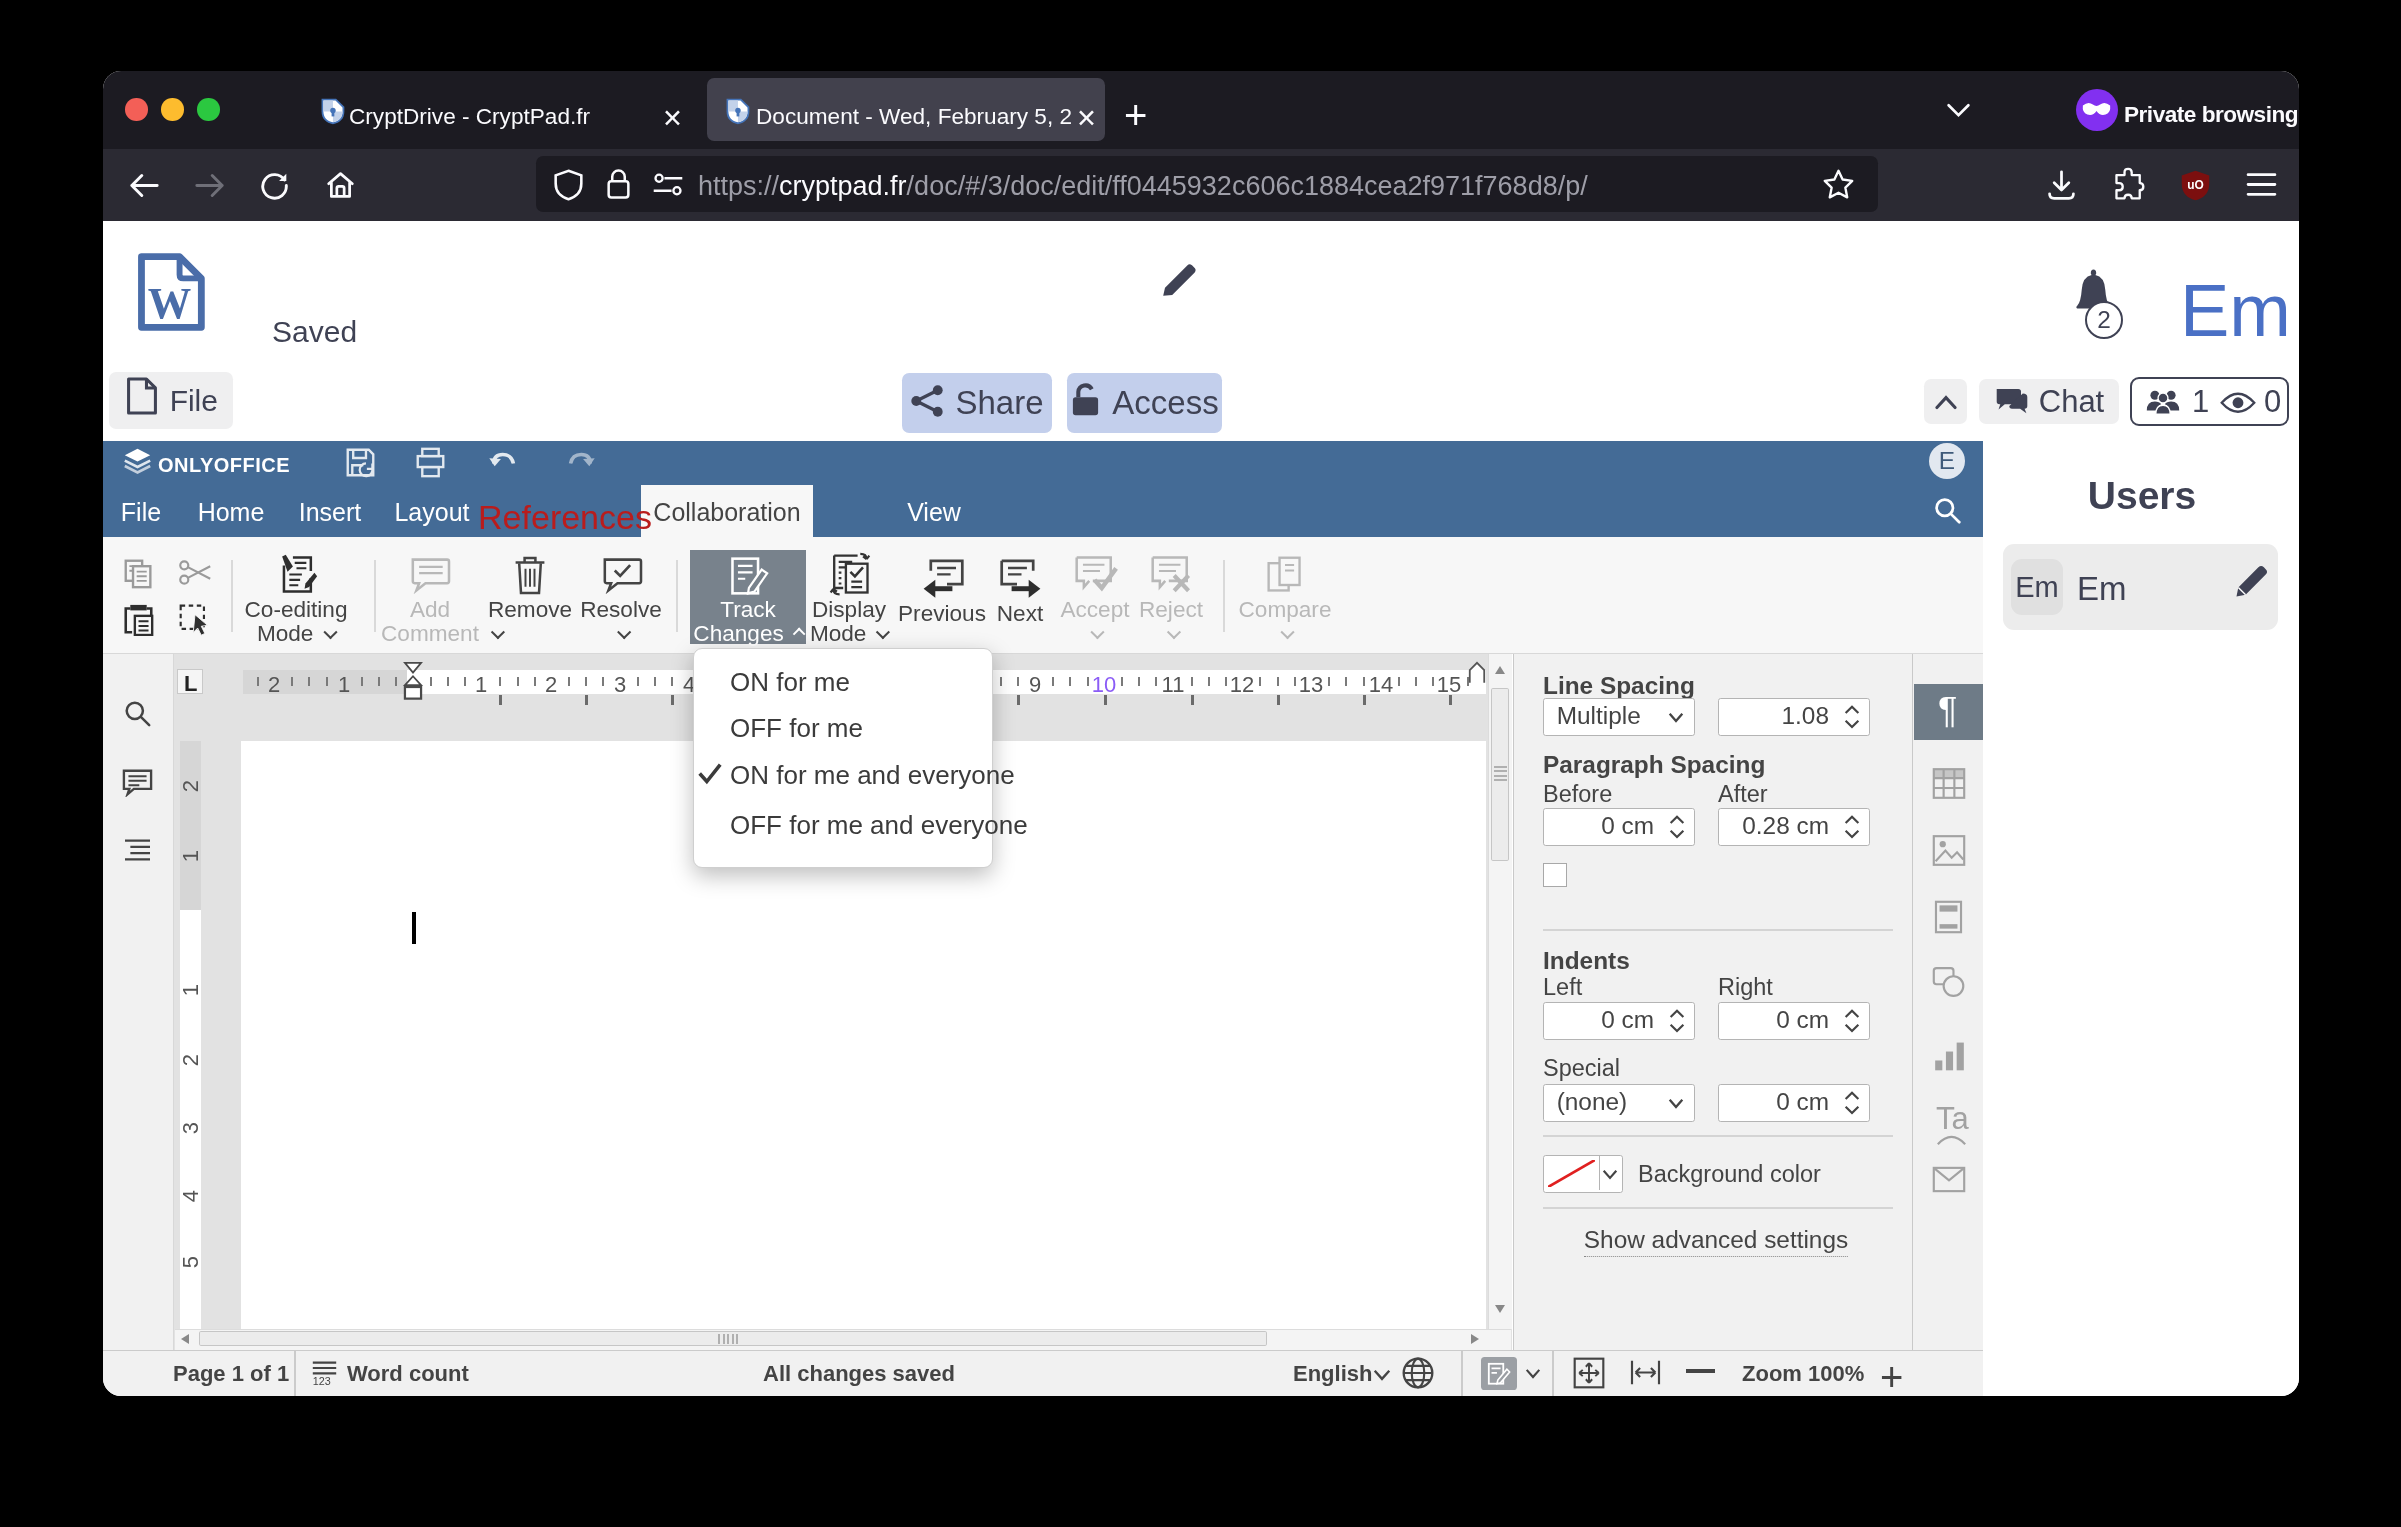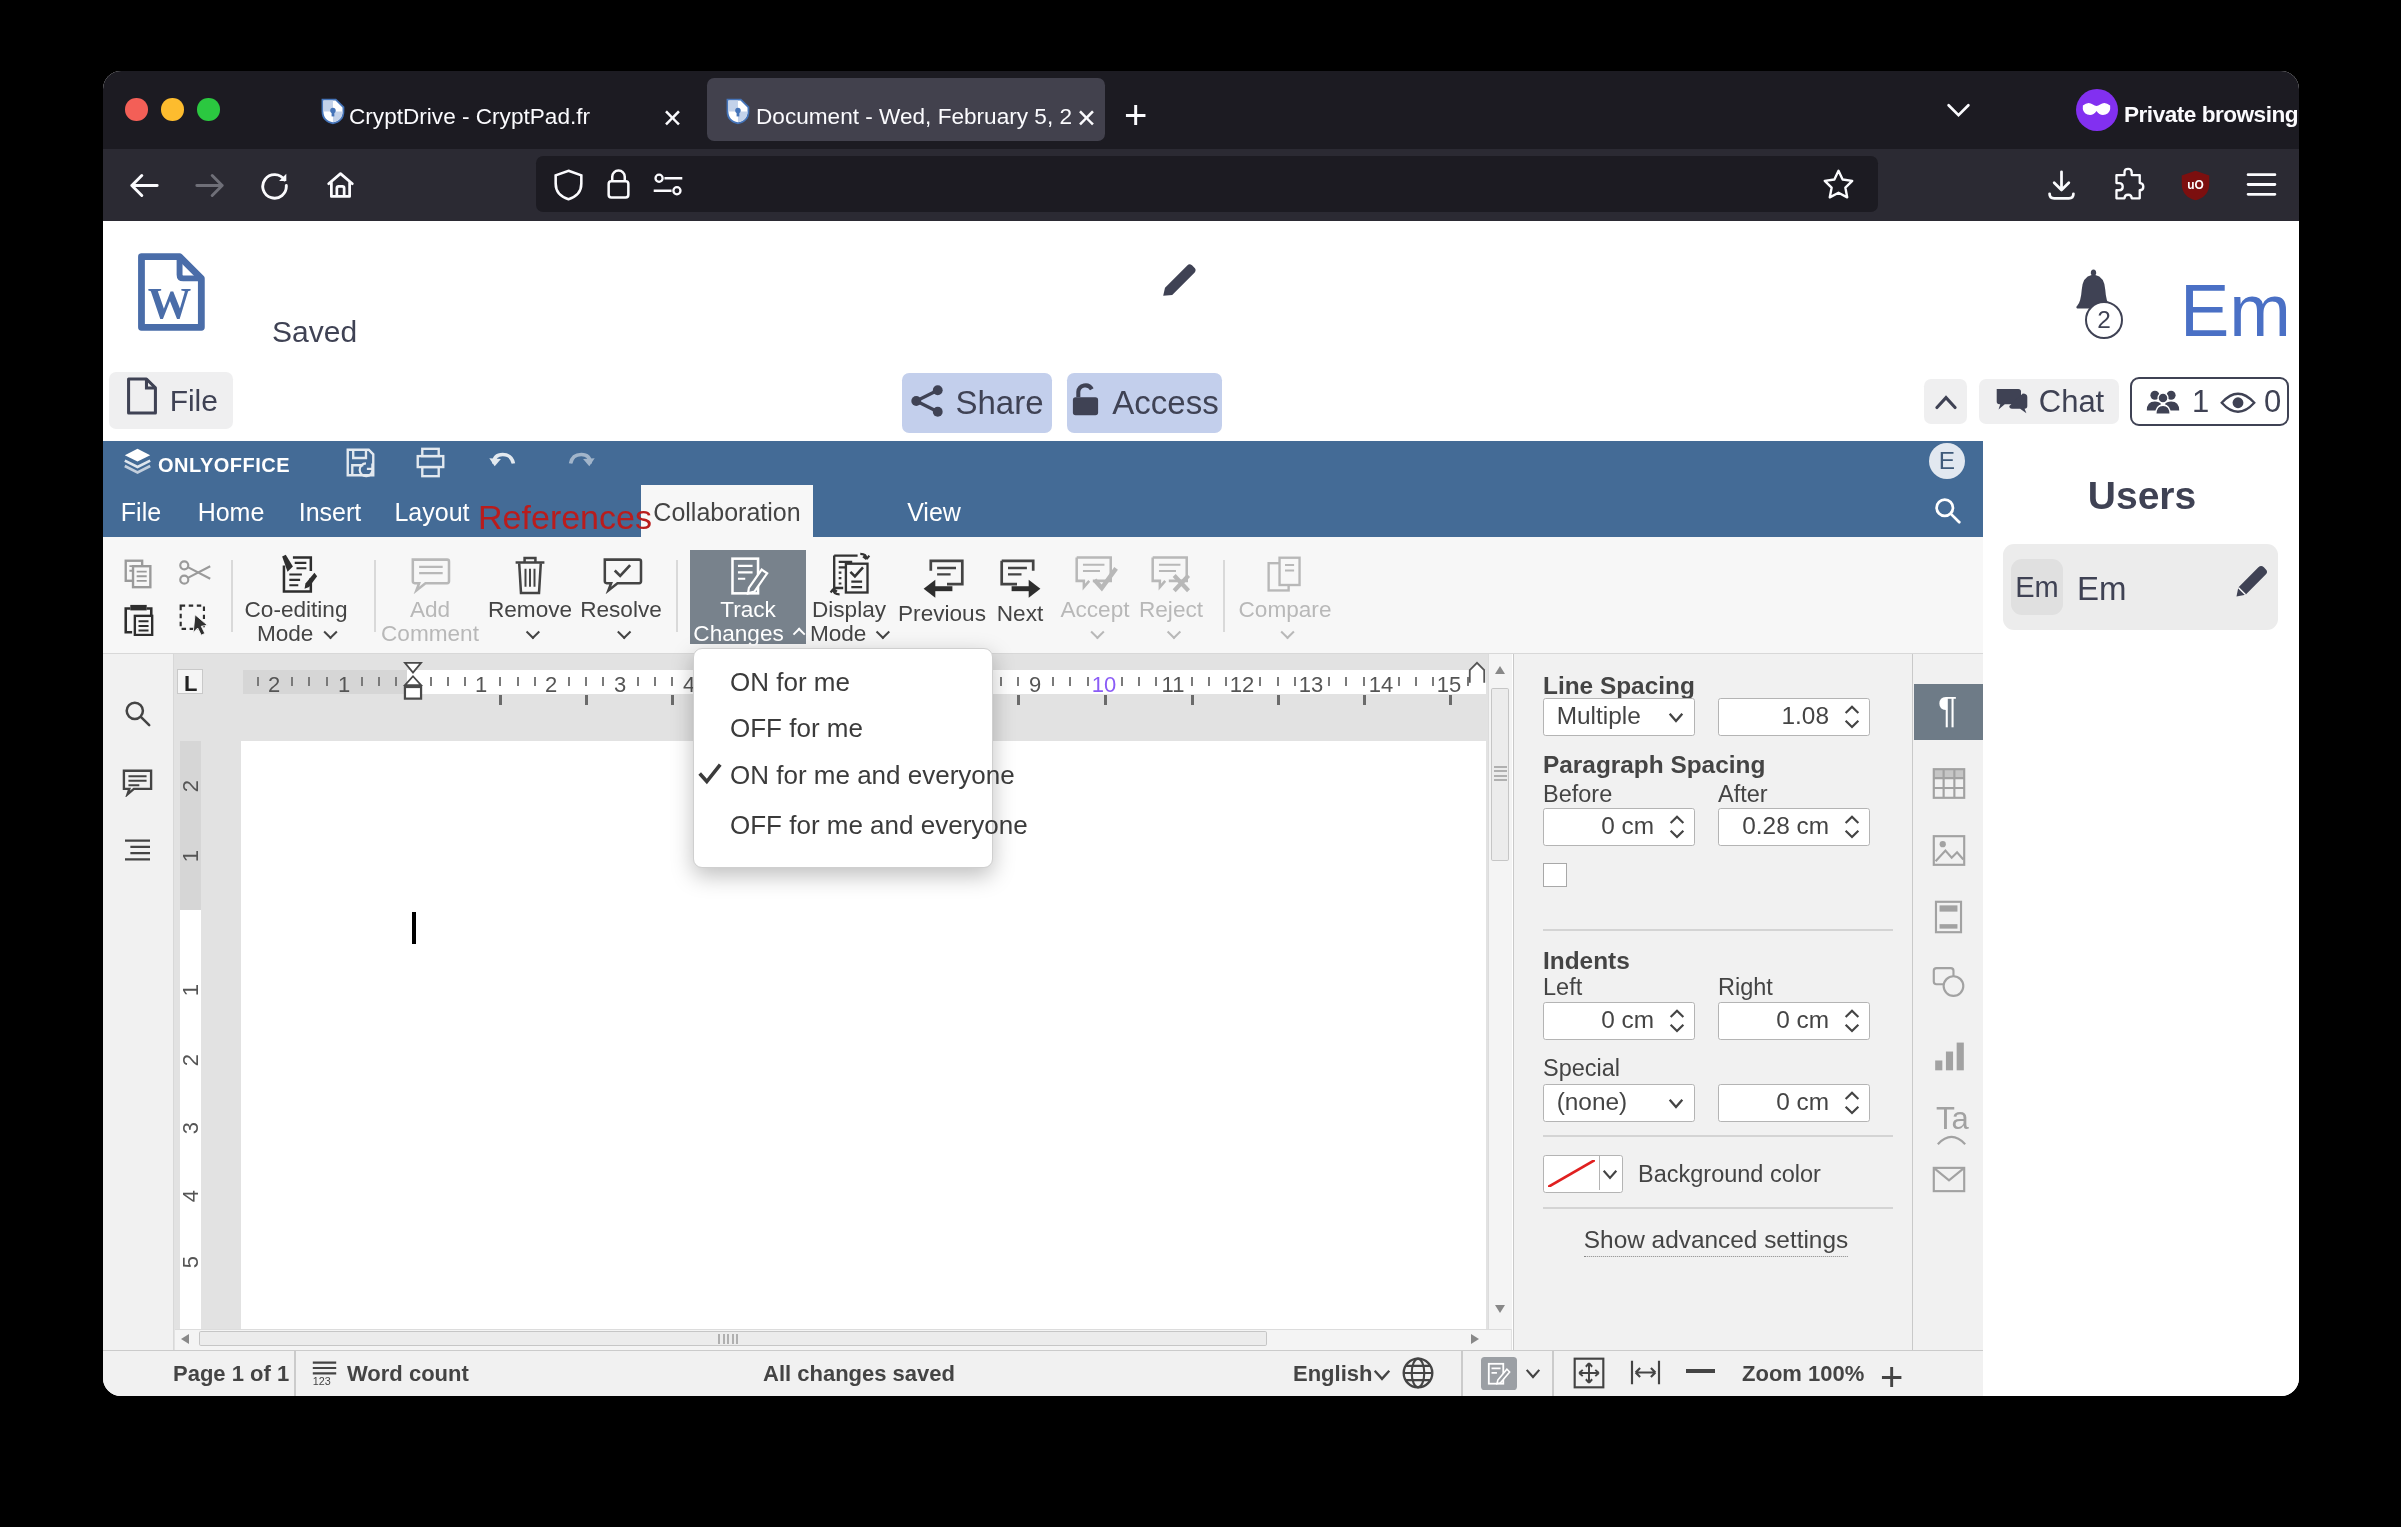--- a/index.html
+++ b/index.html
@@ -68,20 +68,21 @@
 <svg class="a" style="left:499px;top:96px" width="33" height="34" viewBox="0 0 36 38">
 <rect x="7" y="16" width="22" height="18" rx="3" stroke="#fbfbfe" stroke-width="2.8" fill="none"></rect>
 <path d="M11 16 V11 A7 7 0 0 1 25 11 V16" stroke="#fbfbfe" stroke-width="2.8" fill="none"></path>
     </svg>
 <svg class="a" style="left:547px;top:101px" width="36" height="25" viewBox="0 0 40 28">
 <circle cx="10" cy="7" r="4" stroke="#fbfbfe" stroke-width="2.6" fill="none"></circle>
 <line x1="16" y1="7" x2="36" y2="7" stroke="#fbfbfe" stroke-width="2.6"></line>
 <circle cx="30" cy="21" r="4" stroke="#fbfbfe" stroke-width="2.6" fill="none"></circle>
 <line x1="4" y1="21" x2="24" y2="21" stroke="#fbfbfe" stroke-width="2.6"></line>
     </svg>
+<div class="a" style="left:595px;top:100px;font-size:27px;color:#9e9ea8;white-space:nowrap"><span>https://</span><span style="color:#fbfbfe">cryptpad.fr</span><span>/doc/#/3/doc/edit/ff0445932c606c1884cea2f971f768d8/p/</span></div>
 <svg class="a" style="left:1719px;top:97px" width="33" height="33" viewBox="0 0 36 36">
 <path d="M18 3 L22.5 12.5 L33 14 L25.5 21.5 L27.5 32 L18 27 L8.5 32 L10.5 21.5 L3 14 L13.5 12.5 Z" stroke="#fbfbfe" stroke-width="2.6" fill="none" stroke-linejoin="round"></path>
     </svg>
 <svg class="a" style="left:1942px;top:98px" width="33" height="33" viewBox="0 0 36 36">
 <path d="M18 3 V22 M10 15 L18 23 L26 15" stroke="#fbfbfe" stroke-width="3" fill="none" stroke-linecap="round" stroke-linejoin="round"></path>
 <path d="M5 27 Q5 32 10 32 H26 Q31 32 31 27" stroke="#fbfbfe" stroke-width="3" fill="none" stroke-linecap="round"></path>
     </svg>
 <svg class="a" style="left:2009px;top:96px" width="34" height="34" viewBox="0 0 38 38">
 <path d="M14 6 Q14 2 18 2 Q22 2 22 6 L22 9 H31 V18 Q35 18 35 22 Q35 26 31 26 V35 H22 Q22 31 18 31 Q14 31 14 35 H5 V26 H8 Q12 26 12 22 Q12 18 8 18 H5 V9 H14 Z" stroke="#fbfbfe" stroke-width="2.6" fill="none" stroke-linejoin="round"></path>
     </svg>
@@ -223,21 +224,21 @@
 <svg class="a" style="left:306px;top:485px" width="42" height="38" viewBox="0 0 46 42">
 <path d="M4 4 H42 Q44 4 44 6 V28 Q44 30 42 30 H18 L8 38 L11 30 H6 Q4 30 4 28 Z" fill="none" stroke="#b8b8b8" stroke-width="2.8"></path>
 <path d="M11 12 H37 M11 19 H37" stroke="#b8b8b8" stroke-width="2.4"></path>
     </svg>
 <div class="a" style="left:327px;top:527px;transform:translateX(-50%);font-size:22.6px;color:#b8b8b8;text-align:center;line-height:24.4px">Add<br>Comment</div>
 <svg class="a" style="left:409px;top:483px" width="36" height="42" viewBox="0 0 40 46">
 <path d="M8 10 L10 43 H30 L32 10" fill="none" stroke="#444" stroke-width="2.8"></path>
 <path d="M4 9 H36 M14 9 V4 H26 V9" stroke="#444" stroke-width="2.8" fill="none"></path>
 <path d="M15 16 V36 M20 16 V36 M25 16 V36" stroke="#444" stroke-width="2.2"></path>
     </svg>
-<div class="a" style="left:427px;top:527px;transform:translateX(-50%);font-size:22.6px;color:#444;text-align:center;line-height:24.4px">Remove<br><span style="display:inline-block;width:10px;height:10px;border-right:2.7px solid #444;border-bottom:2.7px solid #444;transform:rotate(45deg) translate(-2.7px,-2.7px);margin-left:5.4px"></span></div>
+<div class="a" style="left:427px;top:527px;transform:translateX(-50%);font-size:22.6px;color:#444;text-align:left;line-height:24.4px">Remove<br><span style="display:inline-block;width:10px;height:10px;border-right:2.7px solid #444;border-bottom:2.7px solid #444;transform:rotate(45deg) translate(-2.7px,-2.7px);margin-left:5.4px"></span></div>
 <svg class="a" style="left:498px;top:485px" width="42" height="38" viewBox="0 0 46 42">
 <path d="M4 4 H42 Q44 4 44 6 V28 Q44 30 42 30 H18 L8 38 L11 30 H6 Q4 30 4 28 Z" fill="none" stroke="#444" stroke-width="2.8"></path>
 <path d="M15 16 L21 22 L32 10" stroke="#444" stroke-width="3" fill="none"></path>
     </svg>
 <div class="a" style="left:518px;top:527px;transform:translateX(-50%);font-size:22.6px;color:#444;text-align:center;line-height:24.4px">Resolve<br><span style="display:inline-block;width:10px;height:10px;border-right:2.7px solid #444;border-bottom:2.7px solid #444;transform:rotate(45deg) translate(-2.7px,-2.7px);margin-left:5.4px"></span></div>
 <div class="a" style="left:573px;top:489px;width:1.8px;height:72px;background:#d9d9d9"></div>
 <div class="a" style="left:587px;top:479px;width:116px;height:94px;background:#78828c"></div>
 <svg class="a" style="left:624px;top:484px" width="42" height="42" viewBox="0 0 46 46">
 <rect x="6" y="4" width="28" height="38" stroke="#fff" stroke-width="2.8" fill="none"></rect>
 <path d="M12 12 H28 M12 19 H28 M12 26 H20" stroke="#fff" stroke-width="2.4"></path>

